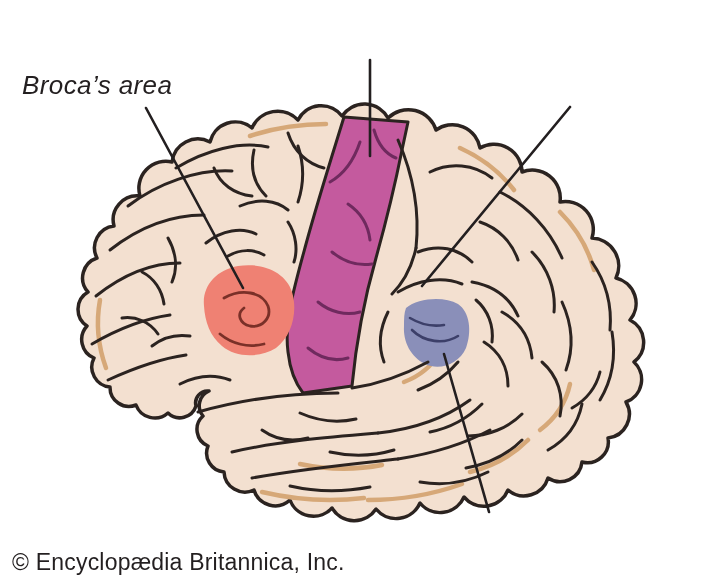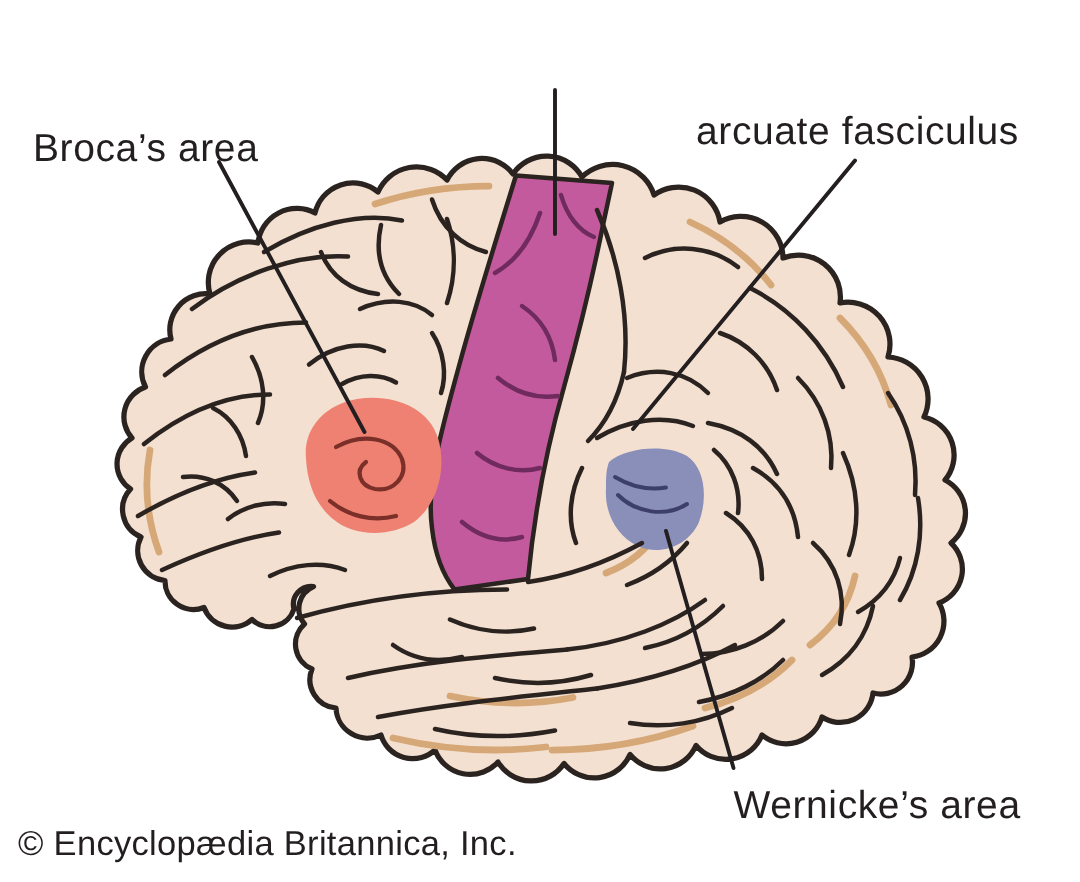--- a/index.html
+++ b/index.html
@@ -229,22 +229,20 @@
     </g>
 
     <g>
       <line class="leader" x1="146" y1="108" x2="243" y2="288"></line>
       <line class="leader" x1="370" y1="60" x2="370" y2="156"></line>
       <line class="leader" x1="570" y1="107" x2="422" y2="286"></line>
       <line class="leader" x1="444" y1="354" x2="489" y2="512"></line>
     </g>
   </svg>
 
-  <div class="diagram-label" style="left:22px; top:83px;">Broca’s area</div>
-
-
-  <div class="diagram-label" style="left:464px; top:72px;">arcuate fasciculus</div>
-
-  <div class="diagram-label" style="left:489px; top:521px;">Wernicke’s area</div>
+  <div class="diagram-label" style="left:22px; top:70px;font-style:italic;">Broca’s area</div>
+
+
+
 
   <div class="copyright" style="left:12px; top:549px;">© Encyclopædia Britannica, Inc.</div>
 
 </div>
 
 </body></html>

